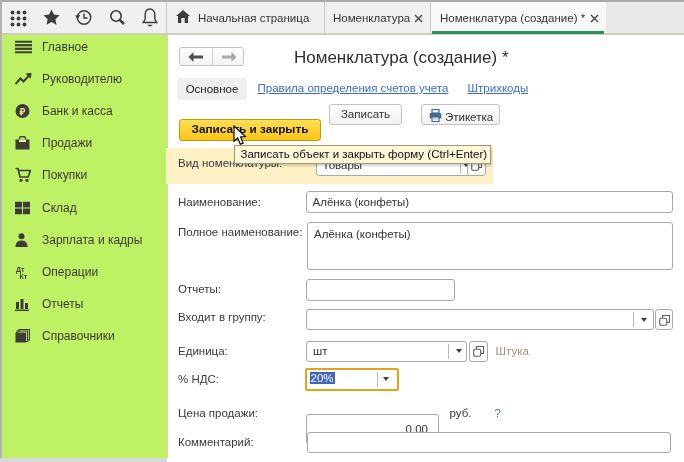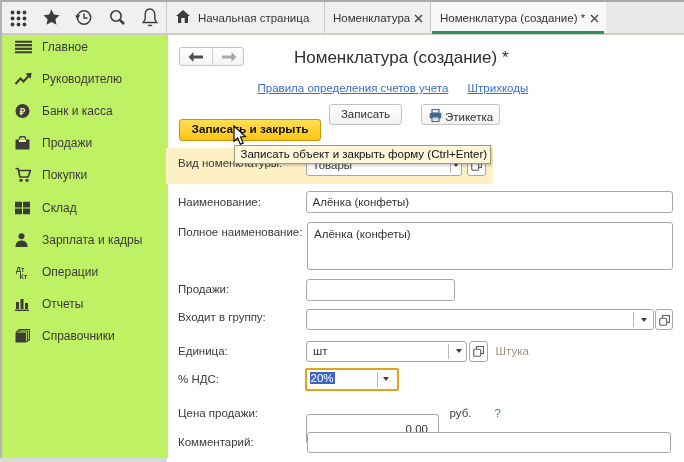--- a/index.html
+++ b/index.html
@@ -197,38 +197,39 @@
     <div class="navgrp">
       <div class="navdiv"></div>
       <svg class="abs" style="left:8px;top:4px" width="16" height="10" viewBox="0 0 16 10">
           <path d="M5.5 0 L0.5 5 L5.5 10 L5.5 6.6 L15 6.6 L15 3.4 L5.5 3.4 Z" fill="#4f4f4f"></path>
         </svg>
       <svg class="abs" style="left:41px;top:4px" width="16" height="10" viewBox="0 0 16 10">
           <path d="M10.5 0 L15.5 5 L10.5 10 L10.5 6.6 L1 6.6 L1 3.4 L10.5 3.4 Z" fill="#a9a9a9"></path>
         </svg>
     </div>
     <div class="title">Номенклатура (создание) *</div>
+    <div class="chip">Основное</div>
     <div class="lnk" style="left:90px;">Правила определения счетов учета</div>
     <div class="lnk" style="left:300px;">Штрихкоды</div>
 
     <div class="ybtn">Записать и закрыть</div>
     <div class="btn" style="left:161.5px;width:73px;line-height:19px;">Записать</div>
     <div class="btn" style="left:253.5px;width:79px;line-height:19px;">
       <svg class="abs" style="left:7px;top:4px" width="13" height="13" viewBox="0 0 13 13">
         <rect x="3" y="0.5" width="7" height="3.5" fill="none" stroke="#46688e" stroke-width="1.2"></rect>
         <rect x="0.7" y="4" width="11.6" height="5.5" rx="1" fill="#46688e"></rect>
         <rect x="3" y="8" width="7" height="4.5" fill="#fff" stroke="#46688e" stroke-width="1.2"></rect>
         <rect x="4.2" y="9.4" width="4.6" height="1" fill="#9db3c8"></rect>
       </svg>
       <span class="abs" style="left:23px;top:3px">Этикетка</span>
     </div>
 
     <div class="hlrow"></div>
     <div class="lbl" style="top:122px">Вид номенклатуры:</div>
-    <div class="inp" style="left:138px;top:119px;width:156.5px;height:22px;">
+    <div class="inp" style="left:148px;top:119px;width:156.5px;height:22px;">
       <span class="tx">Товары</span>
       <div class="cdiv" style="right:10px"></div>
       <div class="carr" style="right:2.5px"></div>
     </div>
     <div class="xbtn" style="left:299px;top:119px;width:19px;height:22px;">
       <svg class="abs" style="left:3.5px;top:5px" width="11" height="11" viewBox="0 0 11 11">
           <path d="M3.5 3 L3.5 0.5 L10.5 0.5 L10.5 7.5 L8 7.5" fill="none" stroke="#5f5f5f" stroke-width="1.15"></path>
           <rect x="0.7" y="3.2" width="7" height="7" rx="1.5" fill="none" stroke="#5f5f5f" stroke-width="1.15"></rect>
         </svg>
     </div>
@@ -237,21 +238,21 @@
     <div class="lbl" style="top:161px">Наименование:</div>
     <div class="inp" style="left:138px;top:156px;width:367px;height:22px;">
         <span class="tx">Алёнка (конфеты)</span>
       </div>
 
     <div class="lbl" style="top:191px">Полное наименование:</div>
     <div class="inp" style="left:139.5px;top:187px;width:365.5px;height:48px;">
         <span class="tx" style="top:11px">Алёнка (конфеты)</span>
       </div>
 
-    <div class="lbl" style="top:248px">Продажи:</div>
+    <div class="lbl" style="top:248px">Отчеты:</div>
     <div class="inp" style="left:138.5px;top:244px;width:149px;height:21.5px;"></div>
 
     <div class="lbl" style="top:276px">Входит в группу:</div>
     <div class="inp" style="left:138.5px;top:274px;width:347.5px;height:21px;">
       <div class="cdiv" style="right:18.5px"></div>
       <div class="carr" style="right:5.5px"></div>
     </div>
     <div class="xbtn" style="left:487px;top:274px;width:18px;height:21px;">
       <svg class="abs" style="left:3px;top:4.5px" width="11" height="11" viewBox="0 0 11 11">
           <path d="M3.5 3 L3.5 0.5 L10.5 0.5 L10.5 7.5 L8 7.5" fill="none" stroke="#5f5f5f" stroke-width="1.15"></path>

